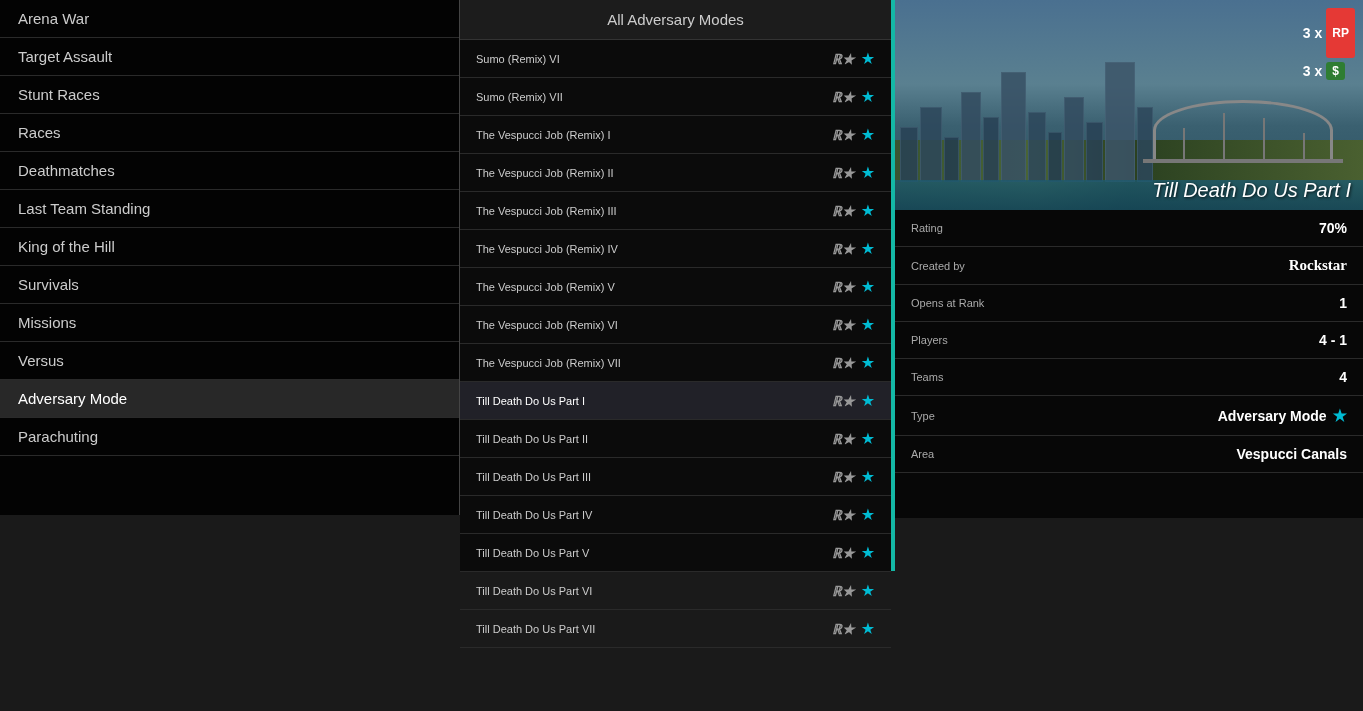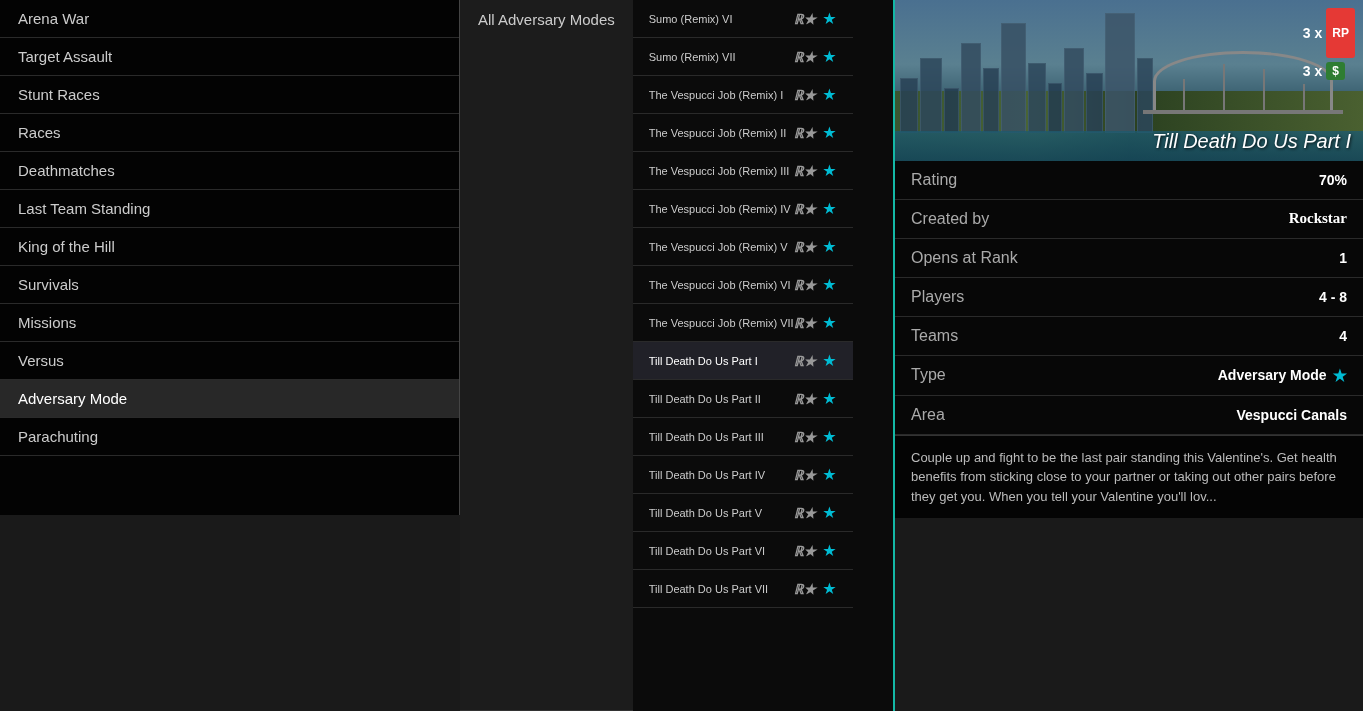--- a/index.html
+++ b/index.html
@@ -31,24 +31,25 @@
       background: transparent;
     }
     .left-panel .category-item.active {
       background: rgba(255,255,255,0.15);
       color: #fff;
     }
 
     
     .middle-panel {
       width: 435px;
-      height: 711px;
+      height: 571px;
       background: rgba(10,10,10,0.9);
-      border-right: 2px solid #14b8a6;
-      display: flex;
+      border-right: 4px solid #14b8a6;
+      display: flex;
+      flex-direction: column;
     }
 
     .middle-panel .header-row {
       padding: 11px 18px;
       color: #ccc;
       font-size: 15px;
       border-bottom: 1px solid #333;
       background: rgba(30,30,30,0.9);
       text-align: center;
     }
@@ -212,21 +213,21 @@
     }
     .info-row {
       display: flex;
       justify-content: space-between;
       align-items: center;
       padding: 10px 16px;
       border-bottom: 1px solid #2a2a2a;
     }
     .info-label {
       color: #aaa;
-      font-size: 16px;
+      font-size: 11px;
     }
     .info-value {
       color: #fff;
       font-size: 14px;
       display: flex;
       align-items: center;
       gap: 6px;
       font-weight: bold;
     }
     .info-value.rockstar-style {
@@ -445,33 +446,32 @@
     <div class="info-row">
       <span class="info-label">Created by</span>
       <span class="info-value rockstar-style">Rockstar</span>
     </div>
     <div class="info-row">
       <span class="info-label">Opens at Rank</span>
       <span class="info-value">1</span>
     </div>
     <div class="info-row">
       <span class="info-label">Players</span>
-      <span class="info-value">4 - 8</span>
+      <span class="info-value">4 - 1</span>
     </div>
     <div class="info-row">
       <span class="info-label">Teams</span>
       <span class="info-value">4</span>
     </div>
     <div class="info-row">
       <span class="info-label">Type</span>
       <span class="info-value">
         <span>Adversary Mode</span>
         <span class="star-icon">★</span>
       </span>
     </div>
     <div class="info-row">
       <span class="info-label">Area</span>
       <span class="info-value">Vespucci Canals</span>
     </div>
   </div>
 
-  <div class="description-box">Couple up and fight to be the last pair standing this Valentine's. Get health benefits from sticking close to your partner or taking out other pairs before they get you. When you tell your Valentine you'll lov...</div>
 </div>
 
 </body></html>

